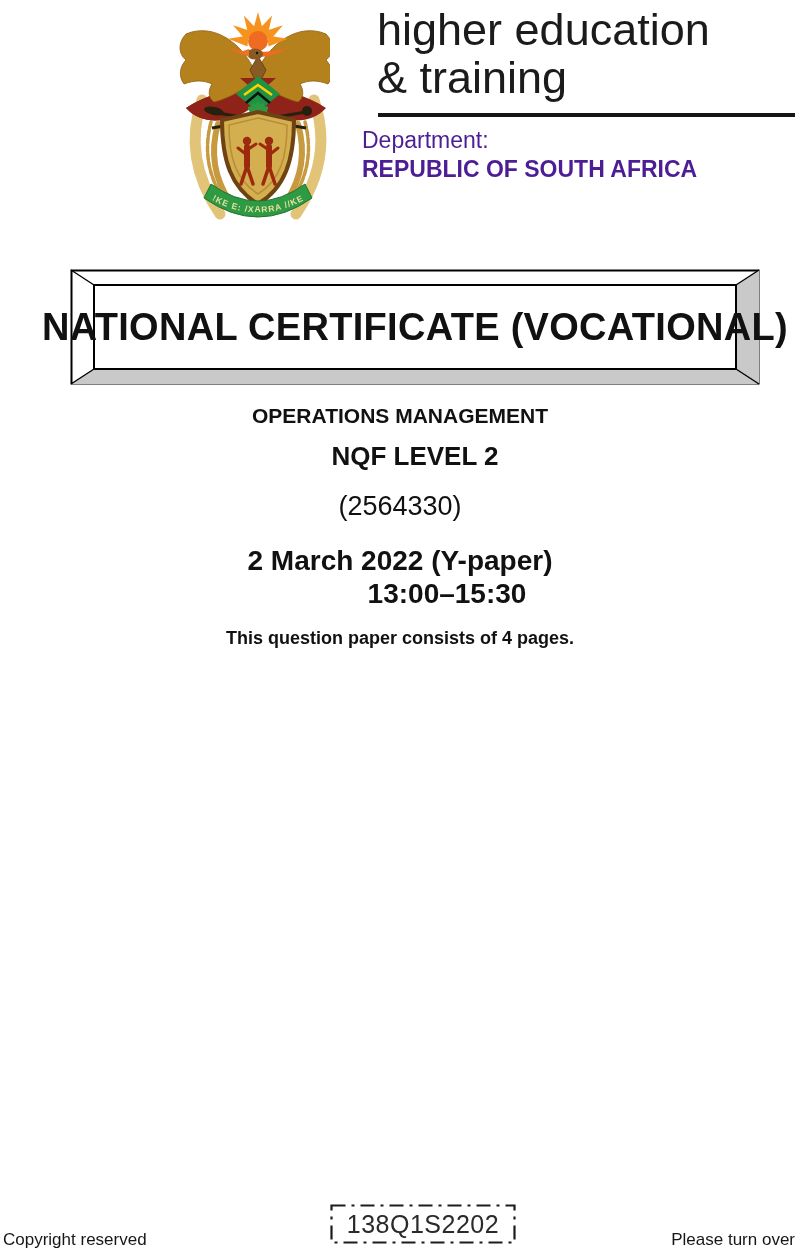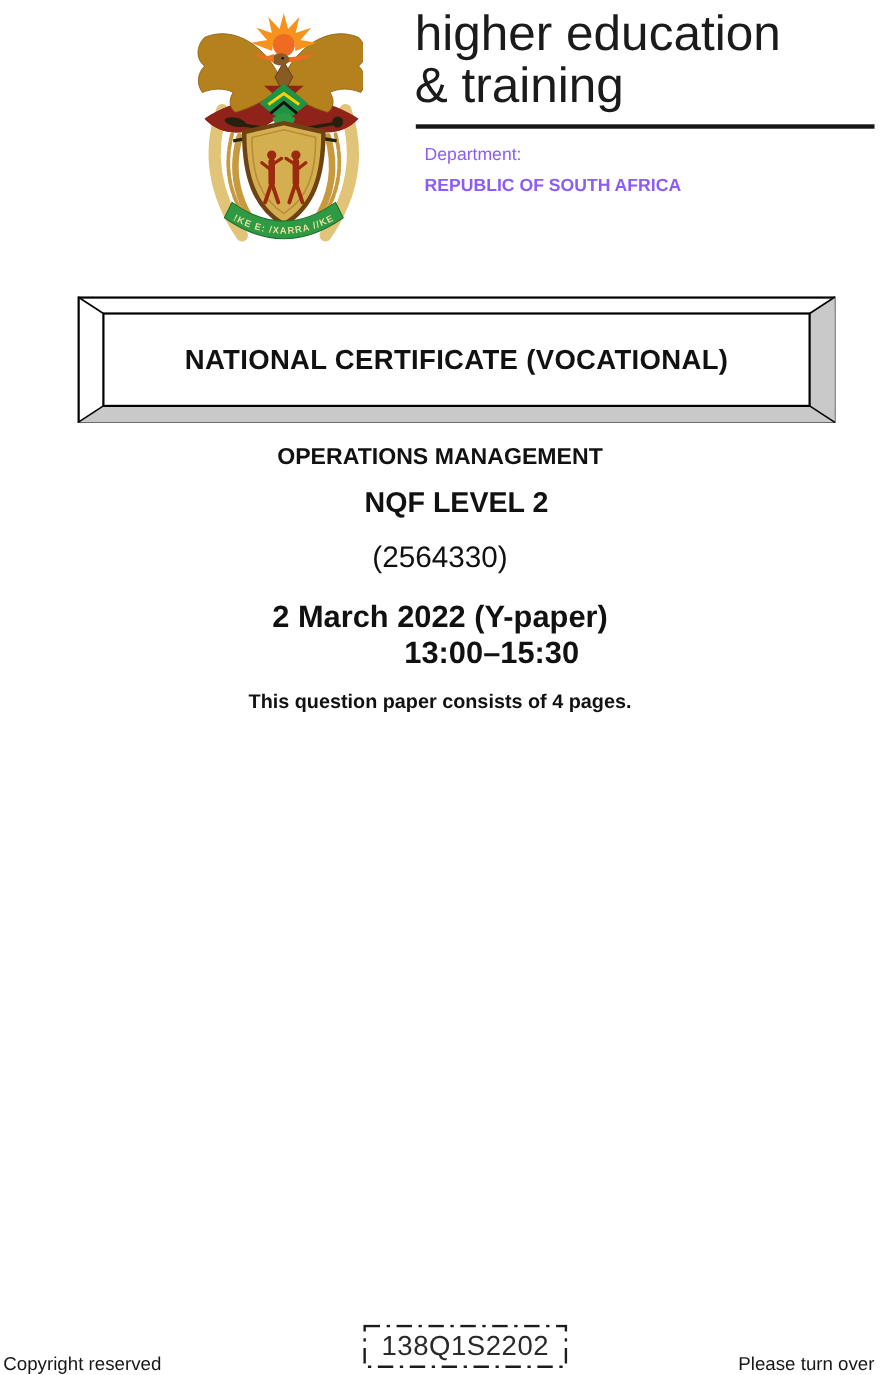--- a/index.html
+++ b/index.html
@@ -20,35 +20,35 @@
     position: absolute; left: 377px; top: 6px;
     font-size: 45px; line-height: 48px;
     letter-spacing: 0px; color: #1b1b1b;
     white-space: nowrap;
   }
   .brand-rule {
     position: absolute; left: 378px; top: 113px;
     width: 417px; height: 4px; background: #161616;
   }
   .dept {
-    position: absolute; left: 386px; top: 126px;
-    font-size: 16px; line-height: 29px; color: #8b5cf6;
+    position: absolute; left: 362px; top: 126px;
+    font-size: 23px; line-height: 29px; color: #4c1d95;
     white-space: nowrap;
   }
   .dept-country { font-weight: bold; }
   
   .title-box {
     position: absolute; left: 70px; top: 269px;
     width: 690px; height: 116px;
   }
   .title-box svg { position: absolute; left: 0; top: 0; }
   .title-box-label {
     position: absolute; left: 24px; right: 24px; top: 16px; bottom: 16px;
     display: flex; align-items: center; justify-content: center;
-    font-weight: bold; font-size: 25px; letter-spacing: 0.3px;
+    font-weight: bold; font-size: 38px; letter-spacing: 0.3px;
     color: #111; white-space: nowrap; text-align: right;
   }
   
   .exam-line {
     position: absolute; left: 0; width: 800px;
     text-align: center; white-space: nowrap; color: #111;
   }
   .exam-subject { top: 404px; font-size: 21px; font-weight: bold; }
   .exam-level   { top: 441px; font-size: 26px; font-weight: bold; padding-left: 15px; }
   .exam-code    { top: 491px; font-size: 27px; font-weight: normal; }

